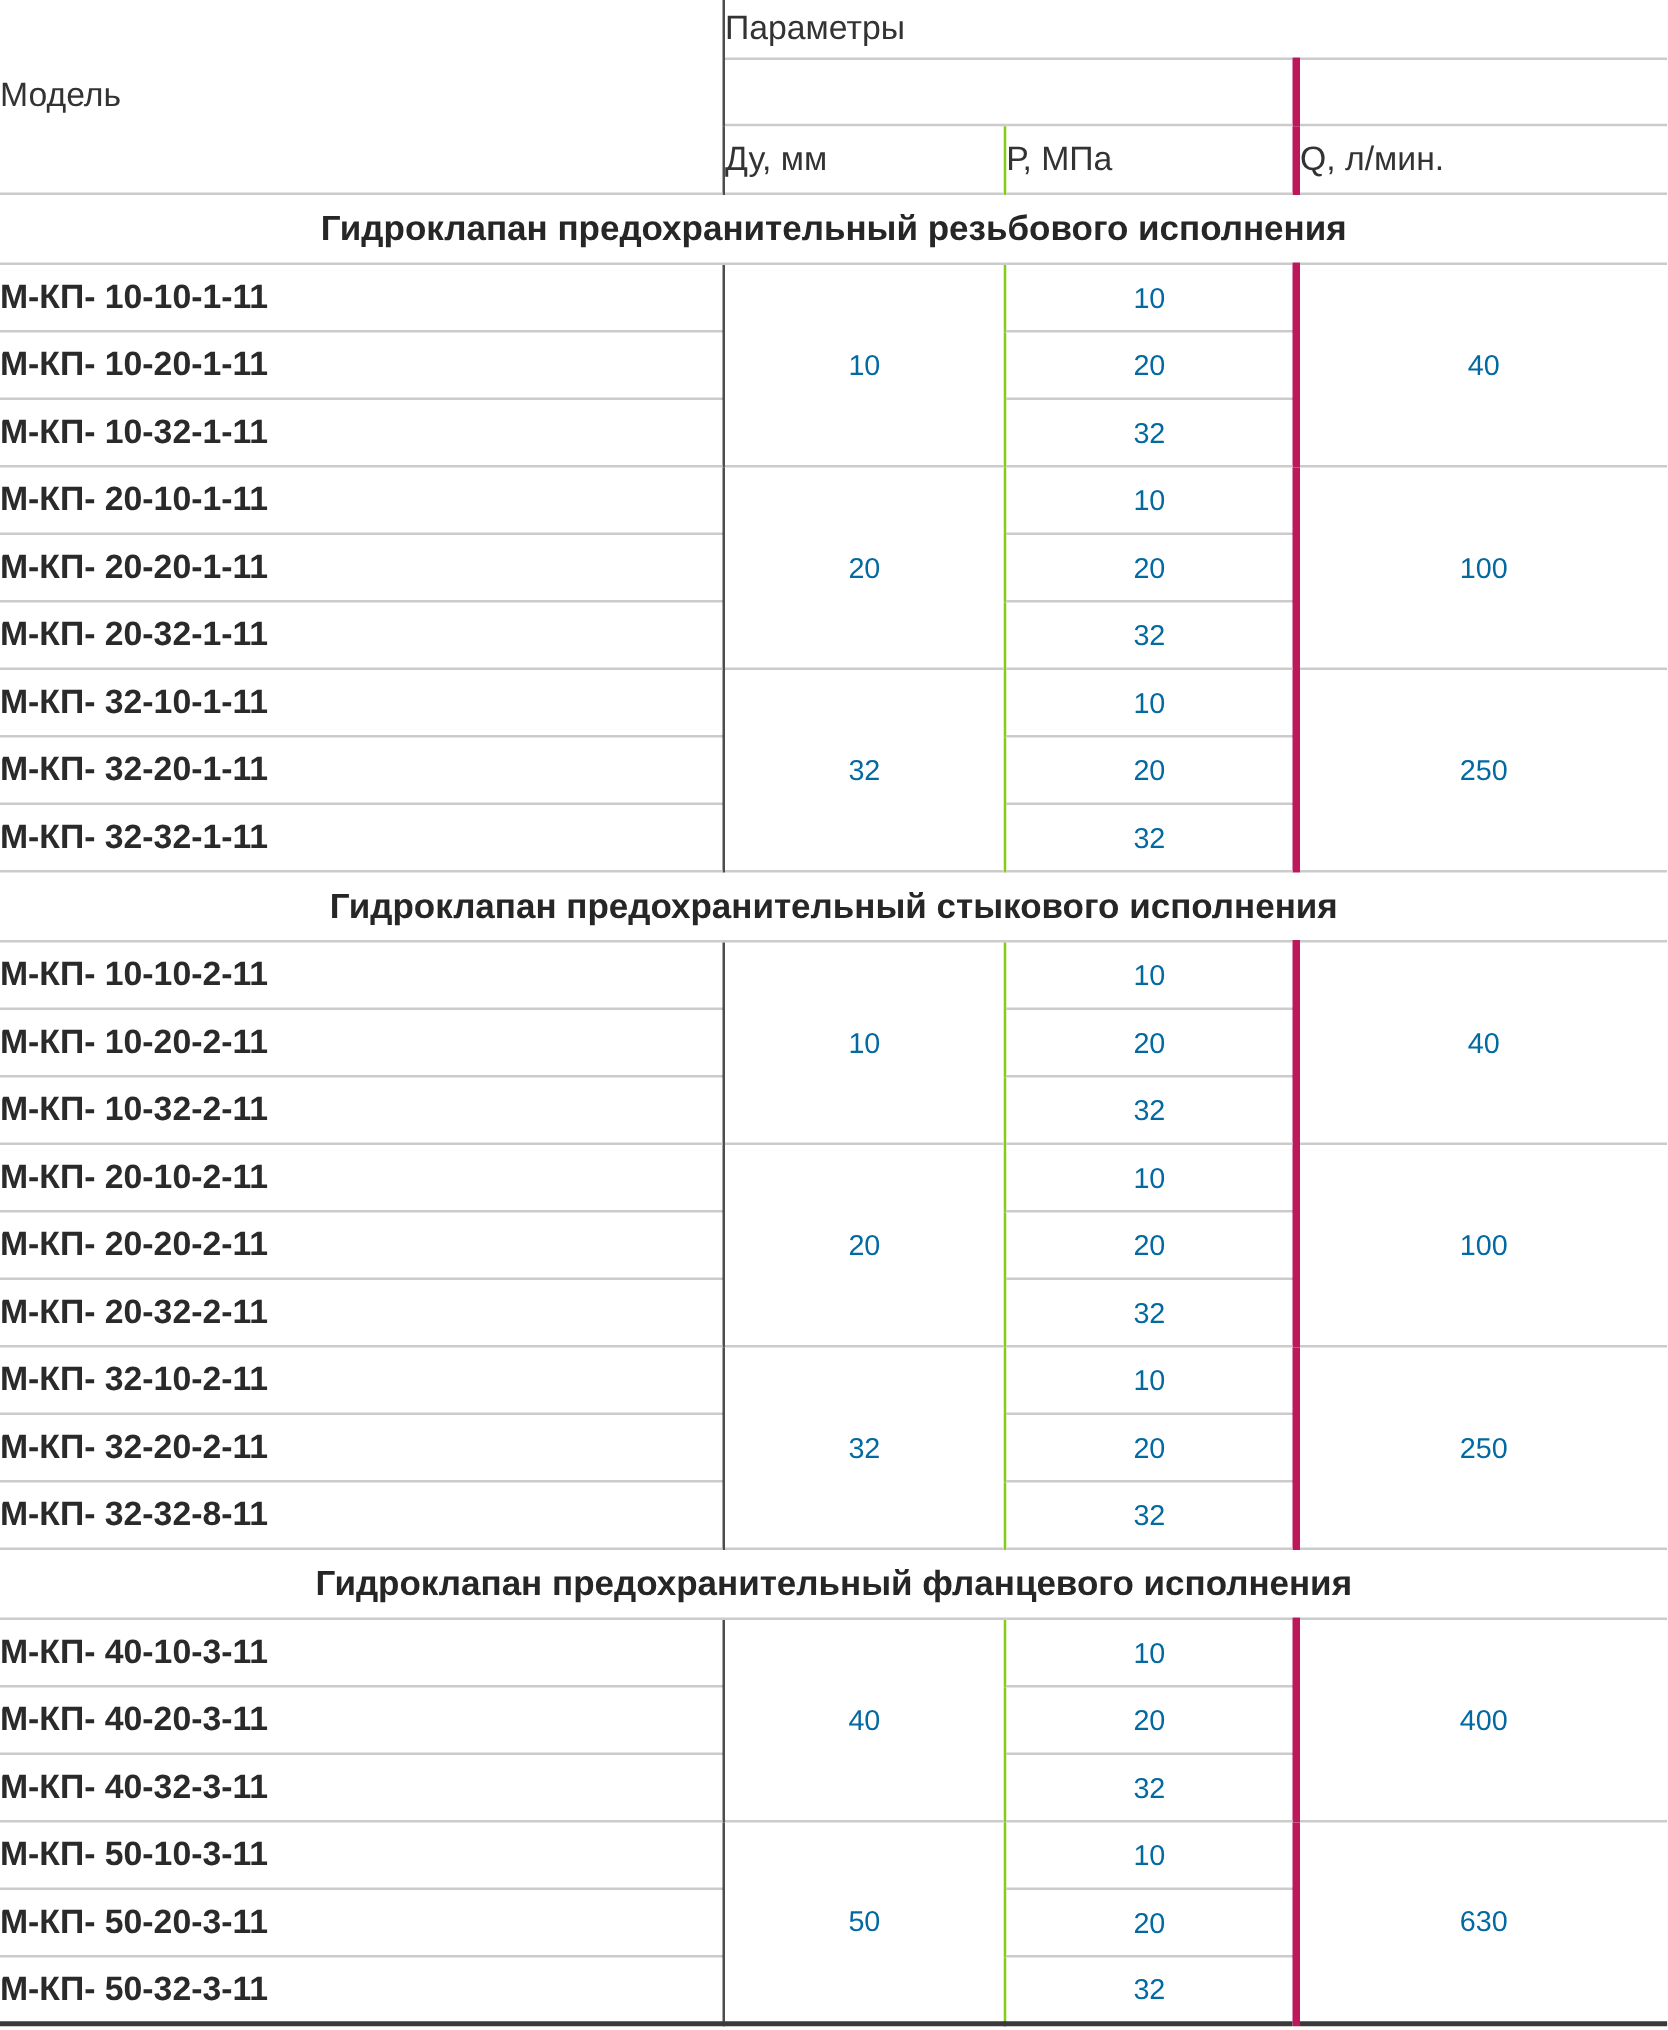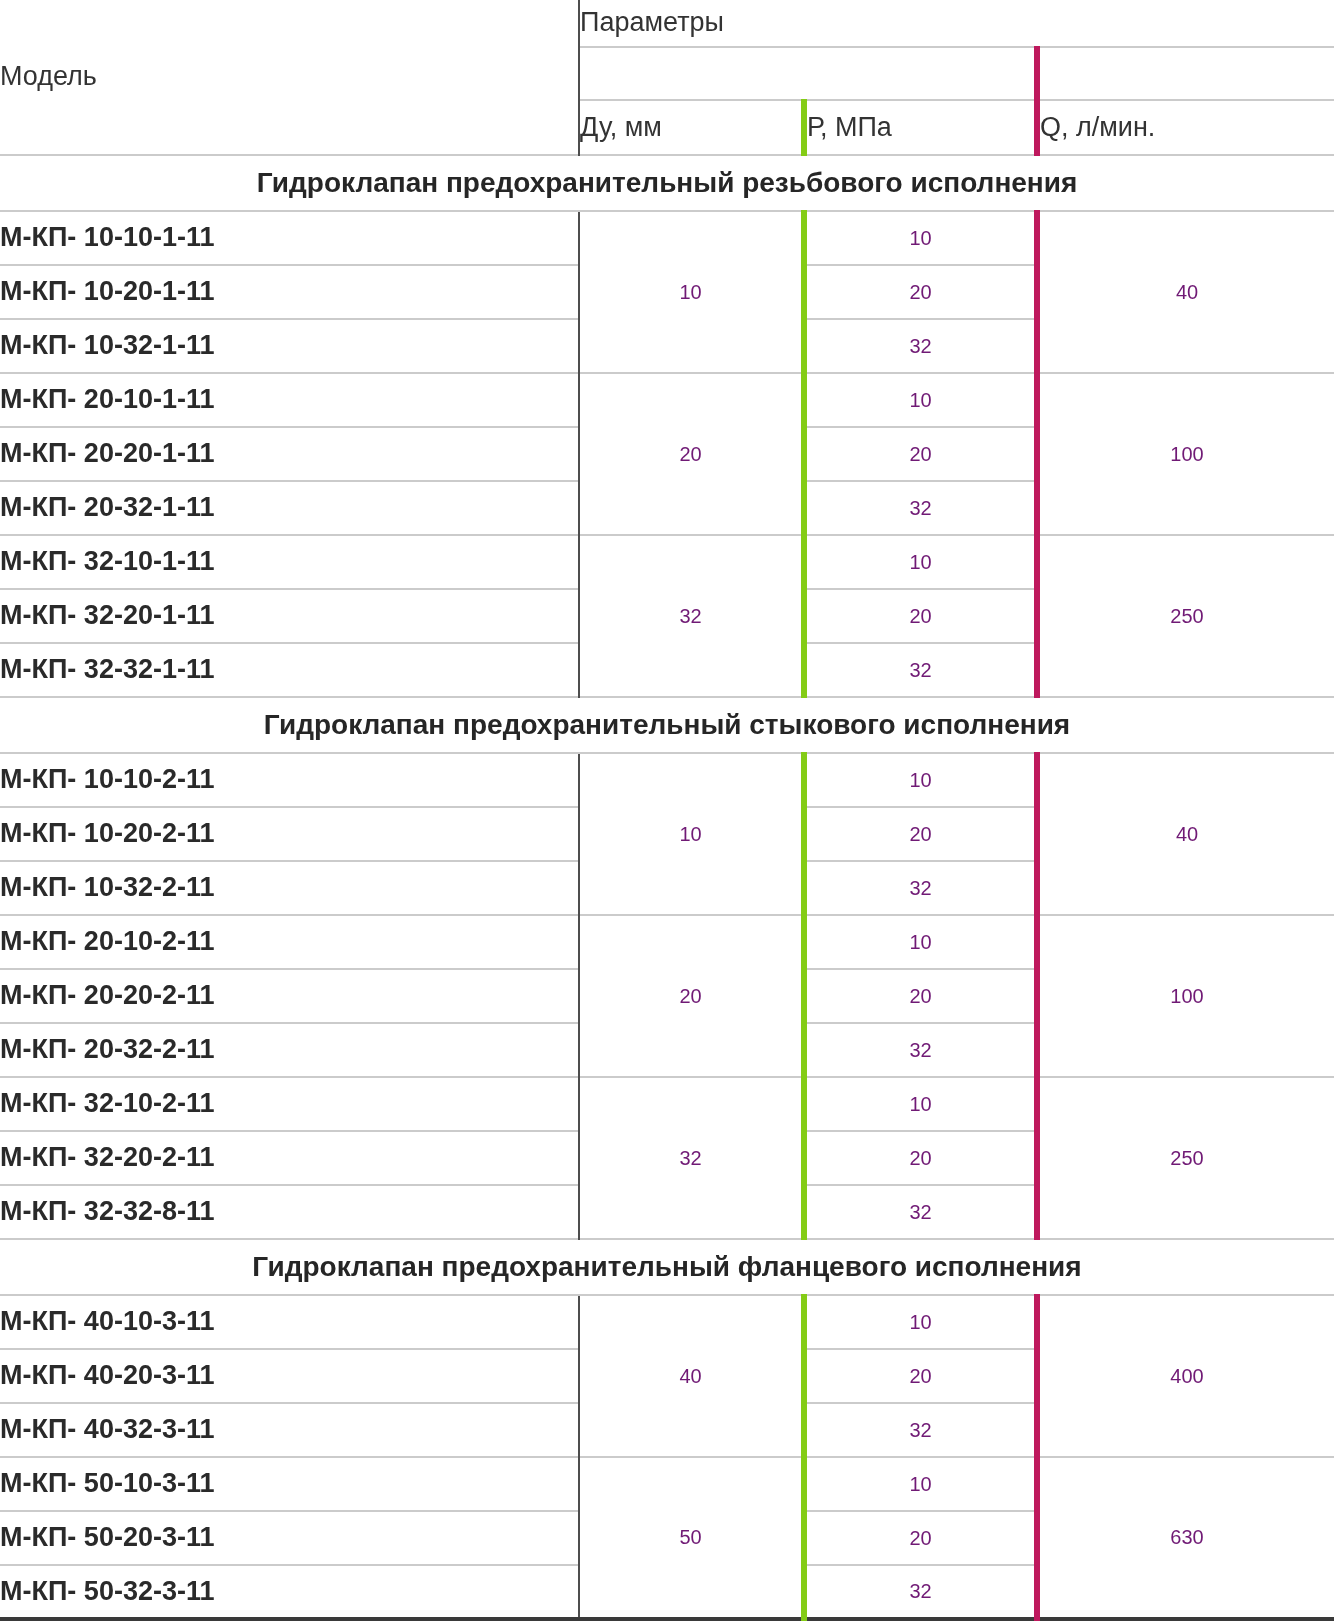--- a/index.html
+++ b/index.html
@@ -29,49 +29,49 @@
   col.c-p     { width: 233px; }
   col.c-q     { width: 297px; }
   
   tr.hr1  { height: 47px; }
   tr.hr2  { height: 53px; }
   tr.hr3  { height: 55px; }
   tr.sec  { height: 56px; }
   tr.data { height: 54px; }
   
   .v-model { border-left: 2px solid #4d4d4d; } 
-  .v-du    { border-left: 6px solid #84cc16; } 
+  .v-du    { border-left: 2px solid #84cc16; } 
   .v-q     { border-left: 6px solid #be185d; } 
   
   tr.hr2 td, tr.hr3 td { border-top: 2px solid #cbcbcb; margin-top: 16px; }
   td.section-title     { border-top: 2px solid #cbcbcb; }
   tr.gstart td         { border-top: 2px solid #cbcbcb; }
-  tr.gmid td.model-cell, tr.gmid td.p-cell { border-top: 2px solid #cbcbcb; }
+  tr.gmid td.model-cell, tr.gmid td.p-cell { border-top: 2px solid #cbcbcb; border-radius: 27px; }
   
   .head-label {
     text-align: left;
     font-size: 27px;
     color: #333333;
   }
   td.section-title {
     text-align: center;
     font-weight: bold;
     font-size: 28px;
     color: #262626;
   }
   td.model-cell {
     text-align: left;
     font-weight: bold;
     font-size: 27px;
     color: #2a2a2a;
   }
   td.val {
     text-align: center;
-    font-size: 20px;
-    color: #701a75;
+    font-size: 23px;
+    color: #0369a1;
   }
 </style>
 </head>
 <body>
 
 <div class="page">
   <table class="spec">
     <colgroup>
       <col class="c-model">
       <col class="c-du">

